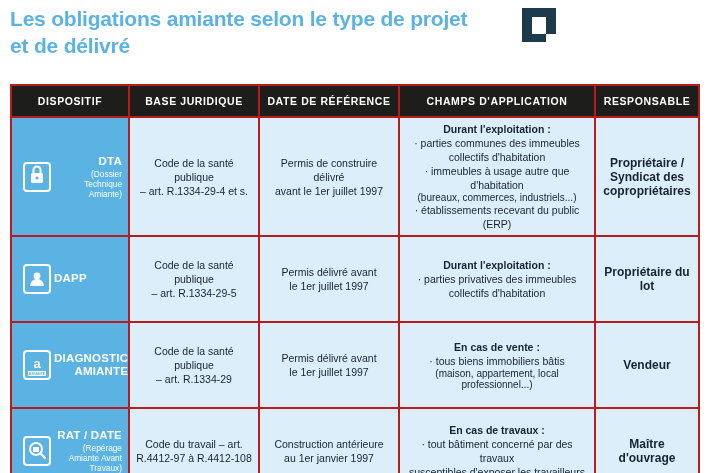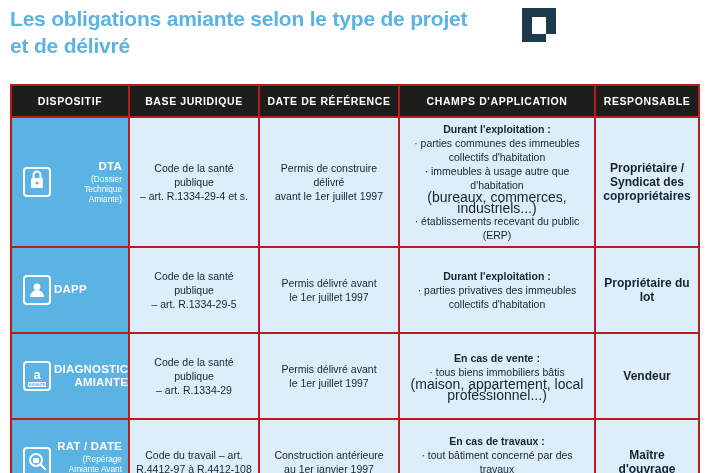--- a/index.html
+++ b/index.html
@@ -163,21 +163,21 @@
     position: relative;
   }
   .ico svg { display: block; }
 
   .lead {
     display: block;
     font-weight: bold;
   }
   .small {
     display: block;
-    font-size: 14px;
+    font-size: 10px;
     line-height: 11px;
   }
 </style>
 </head>
 <body>
 
 <div class="page">
 
   <div class="header">
     <div class="title">

